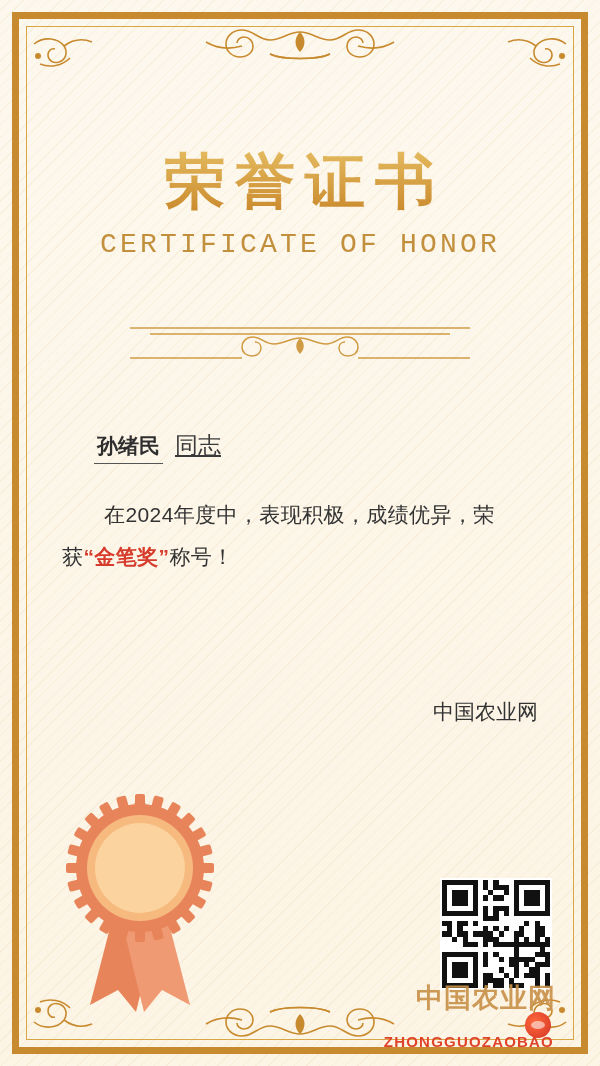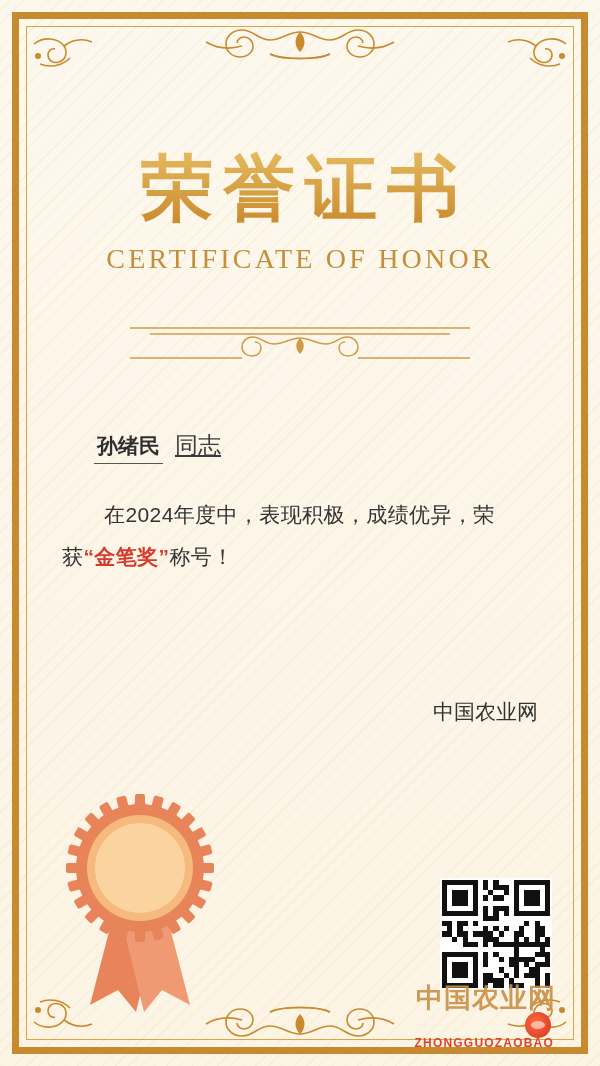--- a/index.html
+++ b/index.html
@@ -90,34 +90,34 @@
   
   .title-block {
     position: absolute;
     left: 0;
     right: 0;
     top: 148px;
     text-align: center;
   }
   .title-cn {
     font-family: "DejaVu Serif", "Liberation Serif", serif;
-    font-size: 72px;
+    font-size: 60px;
     font-weight: bold;
     letter-spacing: 10px;
     color: #d4a03c;
     background: linear-gradient(180deg, #e5bb60 0%, #c9882b 100%);
     -webkit-background-clip: text;
     background-clip: text;
     -webkit-text-fill-color: transparent;
     line-height: 1.12;
     margin: 0;
     padding-left: 10px;
   }
   .title-en {
-    font-family: Liberation Serif, serif;
+    font-family: Liberation Mono, monospace;
     font-size: 28px;
     letter-spacing: 3.2px;
     color: #c28f3c;
     margin-top: 14px;
     font-weight: 400;
   }
 
   
   .divider {
     position: absolute;
@@ -270,21 +270,21 @@
     top: 9px;
     width: 14px;
     height: 8px;
     border-radius: 50%;
     background: rgba(255, 255, 255, 0.55);
   }
   .wm-sub {
     position: absolute;
     right: 2px;
     bottom: -12px;
-    font-size: 12px;
+    font-size: 15px;
     letter-spacing: 1.2px;
     color: #e0432c;
     font-weight: bold;
   }
 </style>
 </head>
 <body>
 
 <div class="certificate">
 

